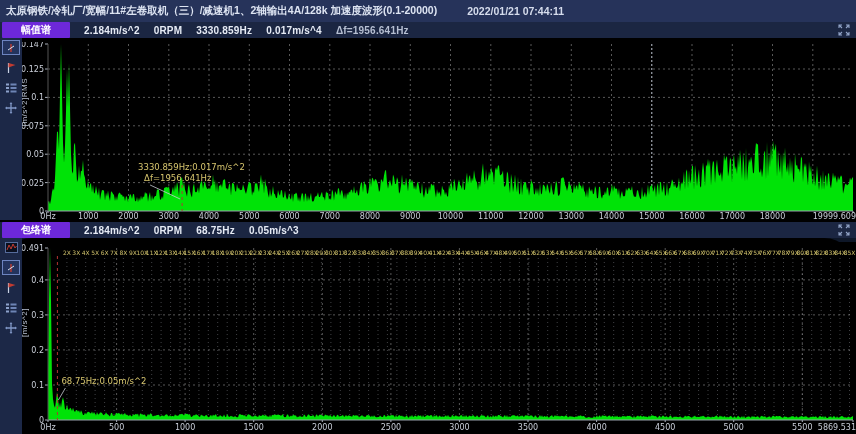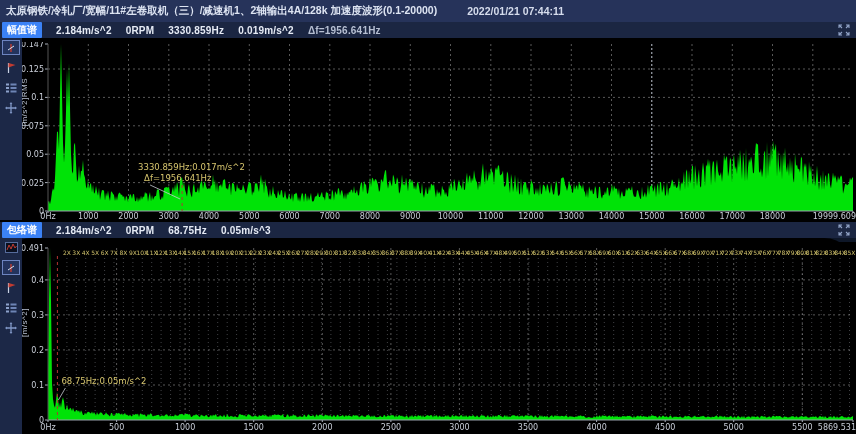--- a/index.html
+++ b/index.html
@@ -8,21 +8,21 @@
        font-family:"Liberation Sans","DejaVu Sans",sans-serif;}
   
   .titlebar{position:absolute;left:0;top:0;width:856px;height:22px;background:#26335a;
             display:flex;align-items:center;color:#dde4f2;font-size:10.5px;font-weight:bold;
             padding-left:6px;white-space:nowrap;overflow:hidden;}
   .titlebar .ts{margin-left:30px;color:#d5dcec;}
   
   .panel{position:absolute;left:0;width:856px;}
   .panel header{position:relative;height:16px;background:#1b2642;display:flex;align-items:center;
                 gap:14px;color:#e6ebf5;font-size:10px;font-weight:bold;white-space:nowrap;}
-  .tag{background:#3b82f6;color:#fff;padding:1px 5px;margin-left:2px;border-radius:1px;}
+  .tag{background:#6d28d9;color:#fff;padding:1px 19px;margin-left:2px;border-radius:1px;}
   .val{letter-spacing:0.2px;}
   .val.dim{color:#b6bfd2;}
   .expand{position:absolute;right:4px;top:1px;width:16px;height:14px;border:0;background:transparent;
           padding:0;cursor:pointer;display:flex;align-items:center;justify-content:center;}
   .chart-body{position:relative;width:856px;background:#000;}
   .chart{position:absolute;left:0;top:4px;}
   .sidebar{position:absolute;left:0;top:0;width:22px;height:100%;background:#1c2847;
            display:flex;flex-direction:column;align-items:center;padding-top:2px;gap:5px;z-index:3;}
   .tool{width:18px;height:15px;border:0;padding:0;background:transparent;display:flex;
         align-items:center;justify-content:center;cursor:pointer;}
@@ -43,21 +43,21 @@
     <span>太原钢铁/冷轧厂/宽幅/11#左卷取机（三）/减速机1、2轴输出4A/128k 加速度波形(0.1-20000)</span>
     <span class="ts">2022/01/21 07:44:11</span>
   </div>
 
   <section class="panel" style="top:22px;height:198px;">
     <header>
       <span class="tag">幅值谱</span>
       <span class="val">2.184m/s^2</span>
       <span class="val">0RPM</span>
       <span class="val">3330.859Hz</span>
-      <span class="val">0.019m/s^2</span>
+      <span class="val">0.017m/s^4</span>
       <span class="val dim">Δf=1956.641Hz</span>
       <button class="expand">
         <svg width="12" height="12" viewBox="0 0 12 12">
           <path d="M1,4 V1 H4 M8,1 H11 V4 M11,8 V11 H8 M4,11 H1 V8 M4,4 L1.5,1.5 M8,4 L10.5,1.5 M4,8 L1.5,10.5 M8,8 L10.5,10.5" stroke="#93a5c9" stroke-width="1.1" fill="none"></path>
         </svg>
       </button>
     </header>
     <div class="chart-body" style="height:182px;">
       <div class="chart" id="chart1"><svg width="856" height="182" viewBox="0 0 856 182">
             <rect width="856" height="182" fill="#000"></rect>

